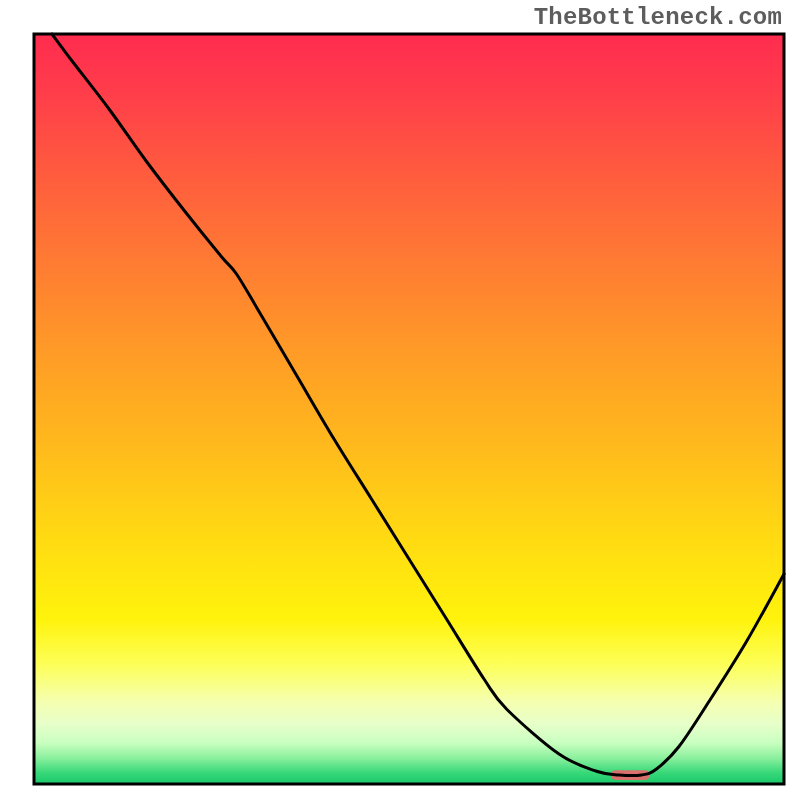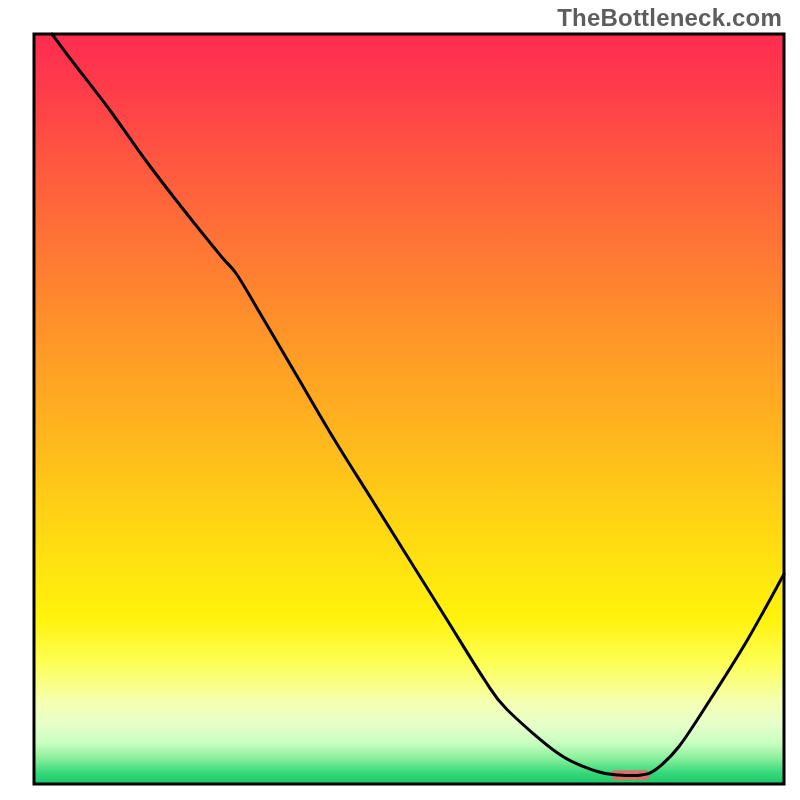--- a/index.html
+++ b/index.html
@@ -12,21 +12,21 @@
   }
   .wrap {
     position: relative;
     width: 800px;
     height: 800px;
   }
   .watermark {
     position: absolute;
     top: 4px;
     right: 18px;
-    font-family: Liberation Sans, sans-serif;
+    font-family: Liberation Mono, monospace;
     font-size: 24px;
     font-weight: 600;
     color: #5d5d5d;
     letter-spacing: 0.2px;
     user-select: none;
   }
   svg {
     display: block;
   }
 </style>

